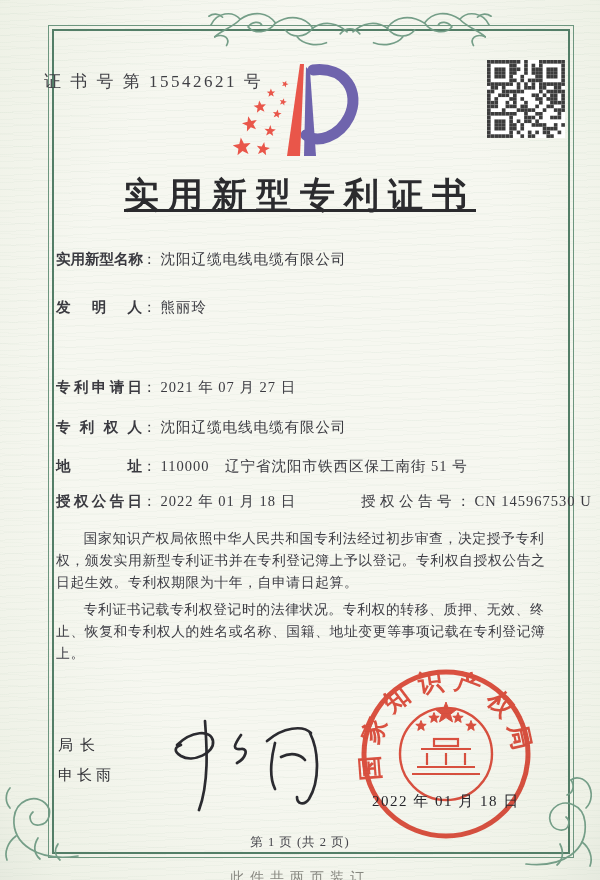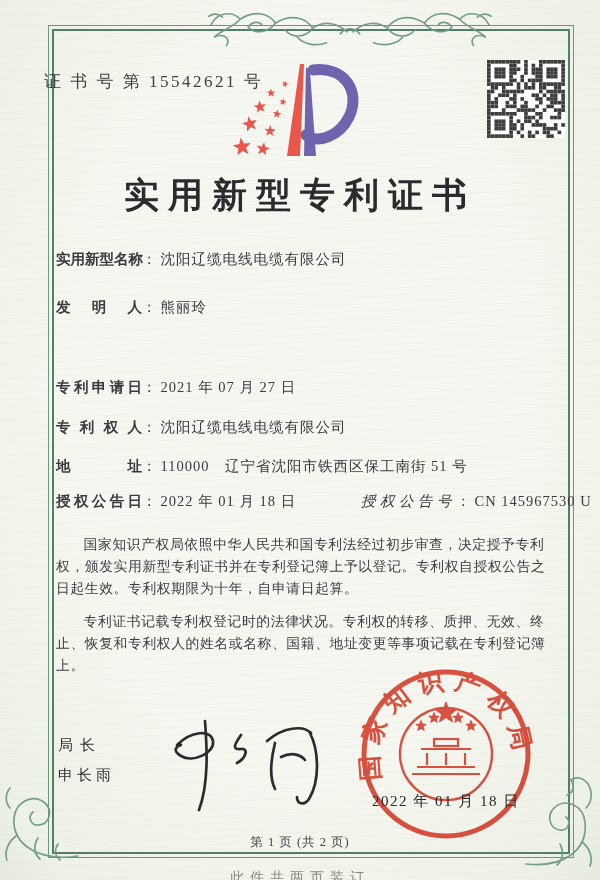--- a/index.html
+++ b/index.html
@@ -11,31 +11,31 @@
       radial-gradient(ellipse at 50% 45%, #f6f7f0 55%, #eef1e6 90%, #e6eadf 100%);
     color:#35353a;}
   
   .frame-outer{position:absolute;left:48px;top:25px;width:524px;height:831px;border:1.2px solid #6d967f;}
   .frame-inner{position:absolute;left:3px;top:3px;right:3px;bottom:3px;border:2.6px solid #537e67;}
   .orn{position:absolute;pointer-events:none;}
   
   .cert-no{position:absolute;left:44px;top:70px;font-size:17px;letter-spacing:2.5px;color:#3f3f44;}
   .logo{position:absolute;left:233px;top:56px;}
   .qr{position:absolute;left:487px;top:60px;}
-  .title{position:absolute;left:0;top:172px;width:100%;text-align:center;font-size:35px;font-weight:600;letter-spacing:9px;color:#2b2b2e;}
+  .title{position:absolute;left:0;top:172px;width:100%;text-align:center;font-size:35px;font-weight:600;letter-spacing:9px;color:#2b2b2e;text-decoration:underline;}
   
   .frow{position:absolute;left:56px;font-size:14.5px;white-space:nowrap;color:#3a3a40;}
   .flabel{display:inline-block;width:86px;text-align:justify;text-align-last:justify;vertical-align:bottom;font-weight:bold;}
   .colon{margin-right:4px;}
   .fval{letter-spacing:1px;}
   .grant-right{position:absolute;left:305px;top:0;}
-  .flabel2{letter-spacing:4.5px;font-style:italic;}
+  .flabel2{letter-spacing:4.5px;}
   
   .paras{position:absolute;left:56px;top:522px;width:492px;font-size:13.8px;line-height:1.58;color:#3d3d44;}
-  .paras p{margin:12px 0 2px 0;text-indent:2em;letter-spacing:0.6px;}
+  .paras p{margin:6px 0 2px 0;text-indent:2em;letter-spacing:0.6px;}
   
   .director-title{position:absolute;left:58px;top:736px;font-size:15px;letter-spacing:7px;color:#2f2f34;}
   .director-name{position:absolute;left:58px;top:766px;font-size:15px;letter-spacing:4px;color:#2f2f34;}
   .signature{position:absolute;left:135px;top:703px;z-index:3;}
   .seal{position:absolute;left:357px;top:665px;z-index:2;mix-blend-mode:multiply;opacity:0.92;}
   .seal-date{position:absolute;left:372px;top:792px;z-index:4;font-size:15px;letter-spacing:1.5px;color:#26262b;}
   .footer{position:absolute;left:0;top:834px;width:100%;text-align:center;font-size:12.5px;letter-spacing:1px;color:#44444a;}
   .clipped-bottom{position:absolute;left:0;top:869px;width:100%;text-align:center;font-size:14px;letter-spacing:6px;color:#6d6d66;opacity:0.8;filter:blur(0.4px);}
 </style>
 </head>

